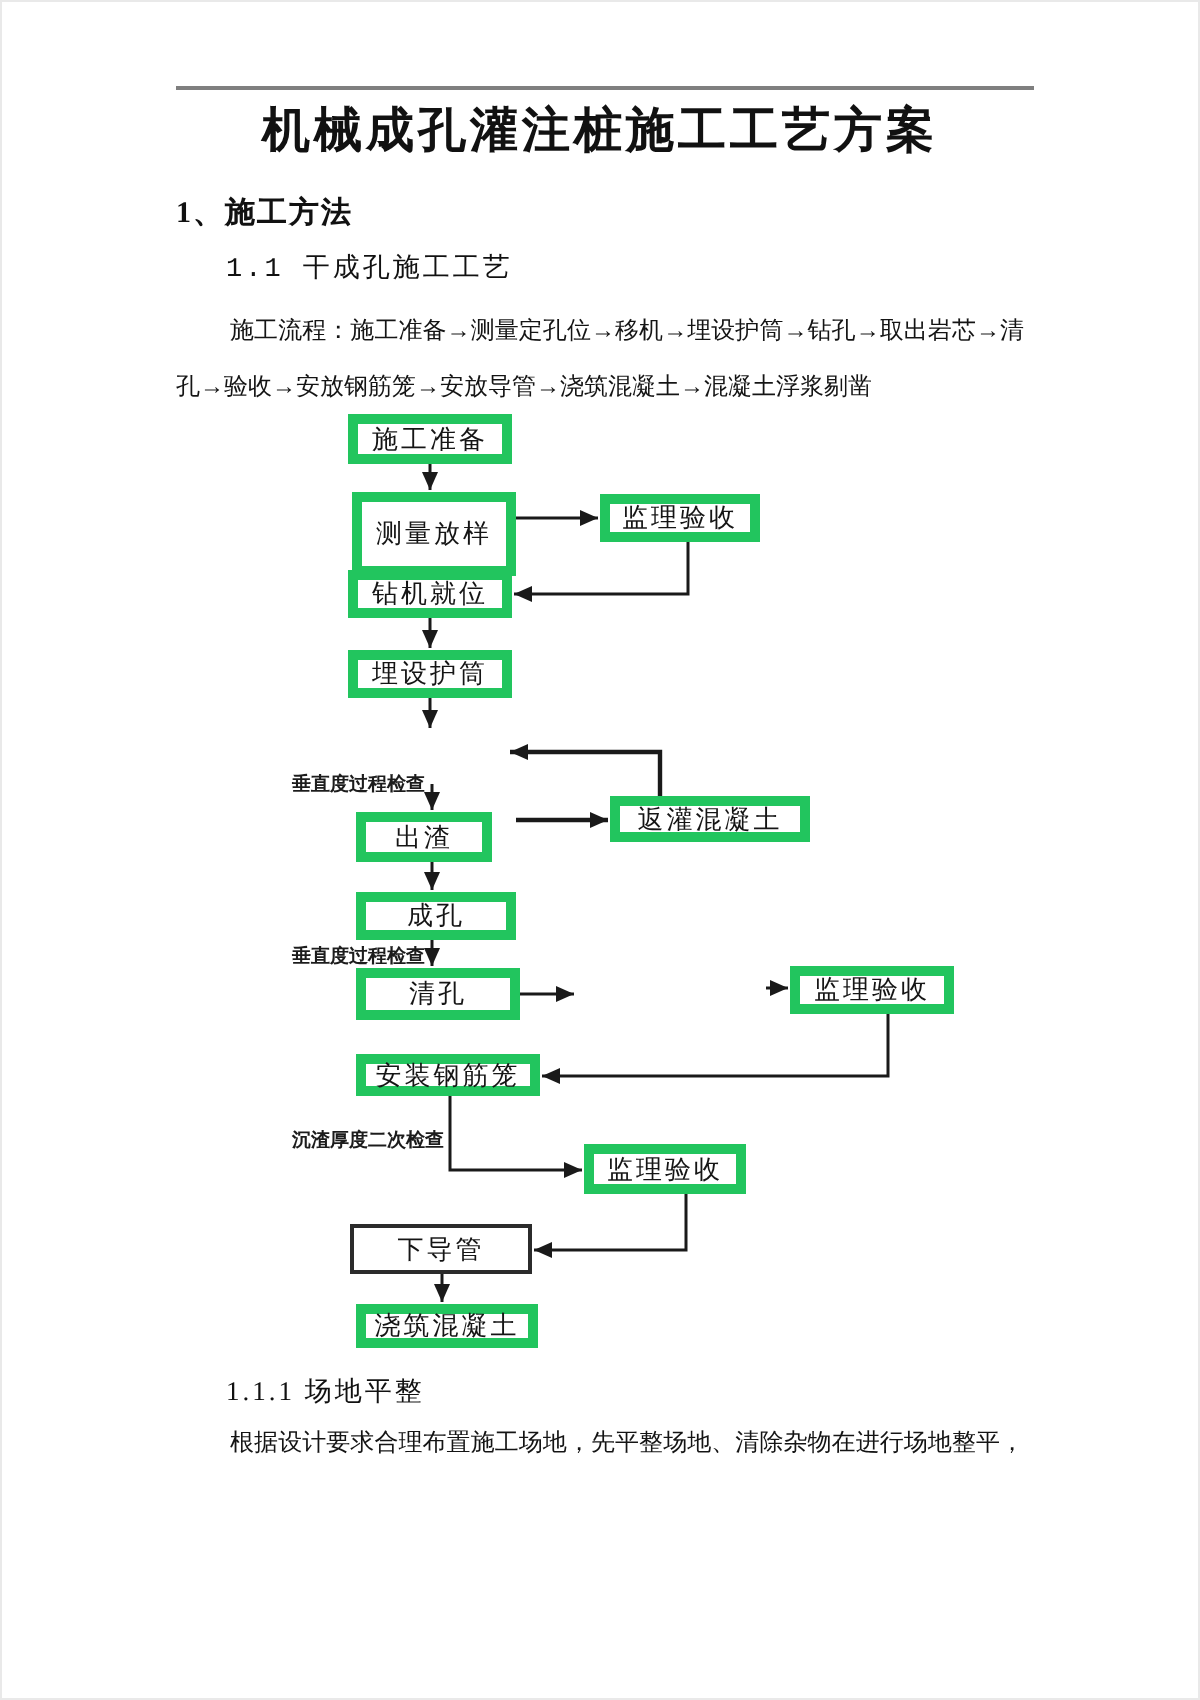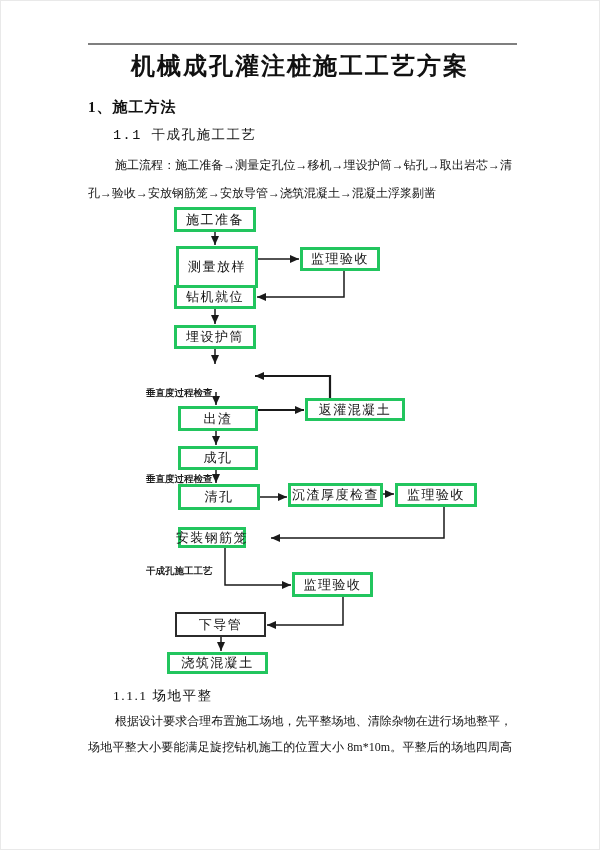--- a/index.html
+++ b/index.html
@@ -40,21 +40,21 @@
     font-size:12px;line-height:26px;letter-spacing:0;
     color:#141414;
   }
   .just{text-align:justify;text-align-last:justify;}
   .indent{text-indent:27px;}
   
   .fc-svg{left:0;top:0;width:600px;height:850px;pointer-events:none;}
   .fc-box{
     position:absolute;
     background:#ffffff;
-    border:3px solid #22c55e;
+    border:5px solid #22c55e;
     display:flex;align-items:center;justify-content:center;
     font-size:13px;letter-spacing:1.5px;color:#151515;
     white-space:nowrap;
     box-sizing:border-box;
   }
   .fc-box.thick{border-width:2px;border-color:#2b2b2b;}
   .fc-label{
     position:absolute;
     font-size:9.5px;font-weight:bold;letter-spacing:0;
     color:#1c1c1c;white-space:nowrap;line-height:10px;
@@ -102,32 +102,30 @@
       <polyline points="258,410 304,410" marker-end="url(#arw)"></polyline>
       <polyline points="330,398 330,376 255,376" marker-end="url(#arw)"></polyline>
     </g>
   </svg>
 
   <div class="fc-box" style="left:174px;top:207px;width:82px;height:25px">施工准备</div>
   <div class="fc-box" style="left:176px;top:246px;width:82px;height:42px">测量放样</div>
   <div class="fc-box" style="left:300px;top:247px;width:80px;height:24px">监理验收</div>
   <div class="fc-box" style="left:174px;top:285px;width:82px;height:24px">钻机就位</div>
   <div class="fc-box" style="left:174px;top:325px;width:82px;height:24px">埋设护筒</div>
-  <div class="fc-box" style="left:178px;top:406px;width:80px;height:25px">出渣</div>
+  <div class="fc-box" style="left:178px;top:406px;width:68px;height:25px">出渣</div>
   <div class="fc-box" style="left:305px;top:398px;width:100px;height:23px">返灌混凝土</div>
   <div class="fc-box" style="left:178px;top:446px;width:80px;height:24px">成孔</div>
   <div class="fc-box" style="left:178px;top:484px;width:82px;height:26px">清孔</div>
-  <div class="fc-box" style="left:288px;top:483px;width:95px;height:24px">沉渣厚度检查</div>
   <div class="fc-box" style="left:395px;top:483px;width:82px;height:24px">监理验收</div>
-  <div class="fc-box" style="left:178px;top:527px;width:68px;height:21px">安装钢筋笼</div>
+  <div class="fc-box" style="left:178px;top:527px;width:92px;height:21px">安装钢筋笼</div>
   <div class="fc-box" style="left:292px;top:572px;width:81px;height:25px">监理验收</div>
   <div class="fc-box thick" style="left:175px;top:612px;width:91px;height:25px">下导管</div>
-  <div class="fc-box" style="left:167px;top:652px;width:101px;height:22px">浇筑混凝土</div>
+  <div class="fc-box" style="left:178px;top:652px;width:91px;height:22px">浇筑混凝土</div>
 
   <div class="fc-label" style="left:146px;top:388px">垂直度过程检查</div>
   <div class="fc-label" style="left:146px;top:474px">垂直度过程检查</div>
-  <div class="fc-label" style="left:146px;top:566px">干成孔施工工艺</div>
+  <div class="fc-label" style="left:146px;top:566px">沉渣厚度二次检查</div>
 
   <div class="abs h3">1.1.1 场地平整</div>
   <div class="abs body-line just indent" style="top:708px;">根据设计要求合理布置施工场地，先平整场地、清除杂物在进行场地整平，</div>
-  <div class="abs body-line just" style="top:734px;">场地平整大小要能满足旋挖钻机施工的位置大小 8m*10m。平整后的场地四周高</div>
 
 </div>
 
 </body></html>

